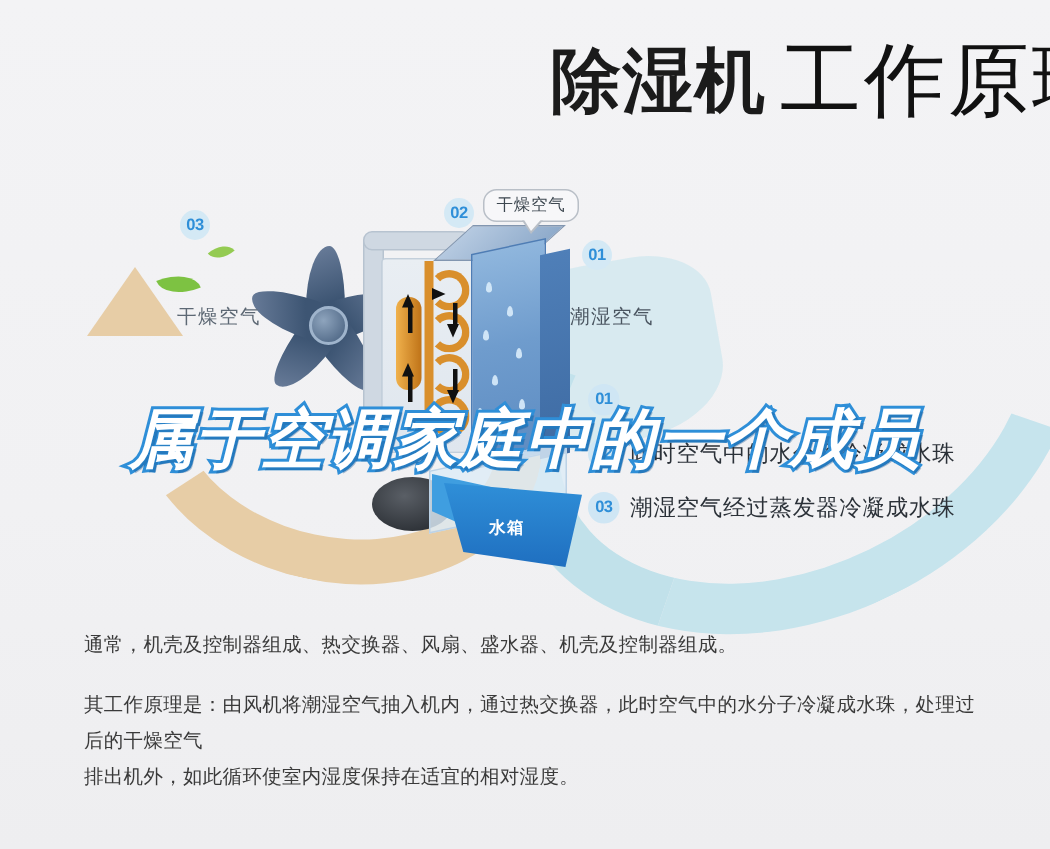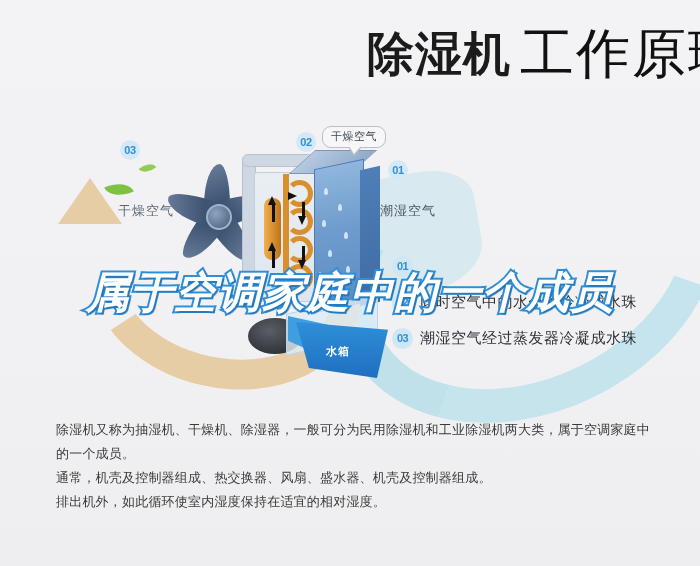--- a/index.html
+++ b/index.html
@@ -470,18 +470,18 @@
     </div>
     <div class="step">
       <div class="step-num">03</div>
       <div class="step-txt">潮湿空气经过蒸发器冷凝成水珠</div>
     </div>
   </div>
 
   <div class="watermark">属于空调家庭中的一个成员</div>
 
   <div class="copy">
-    <p>除湿机又称为抽湿机、干燥机、除湿器，一般可分为民用除湿机和工业除湿机两大类，属于空调家庭中的一个成员。</p>
     <p>通常，机壳及控制器组成、热交换器、风扇、盛水器、机壳及控制器组成。</p>
+    <p class="gap">其工作原理是：由风机将潮湿空气抽入机内，通过热交换器，此时空气中的水分子冷凝成水珠，处理过后的干燥空气</p>
     <p>排出机外，如此循环使室内湿度保持在适宜的相对湿度。</p>
   </div>
 
 </div>
 
 </body></html>

